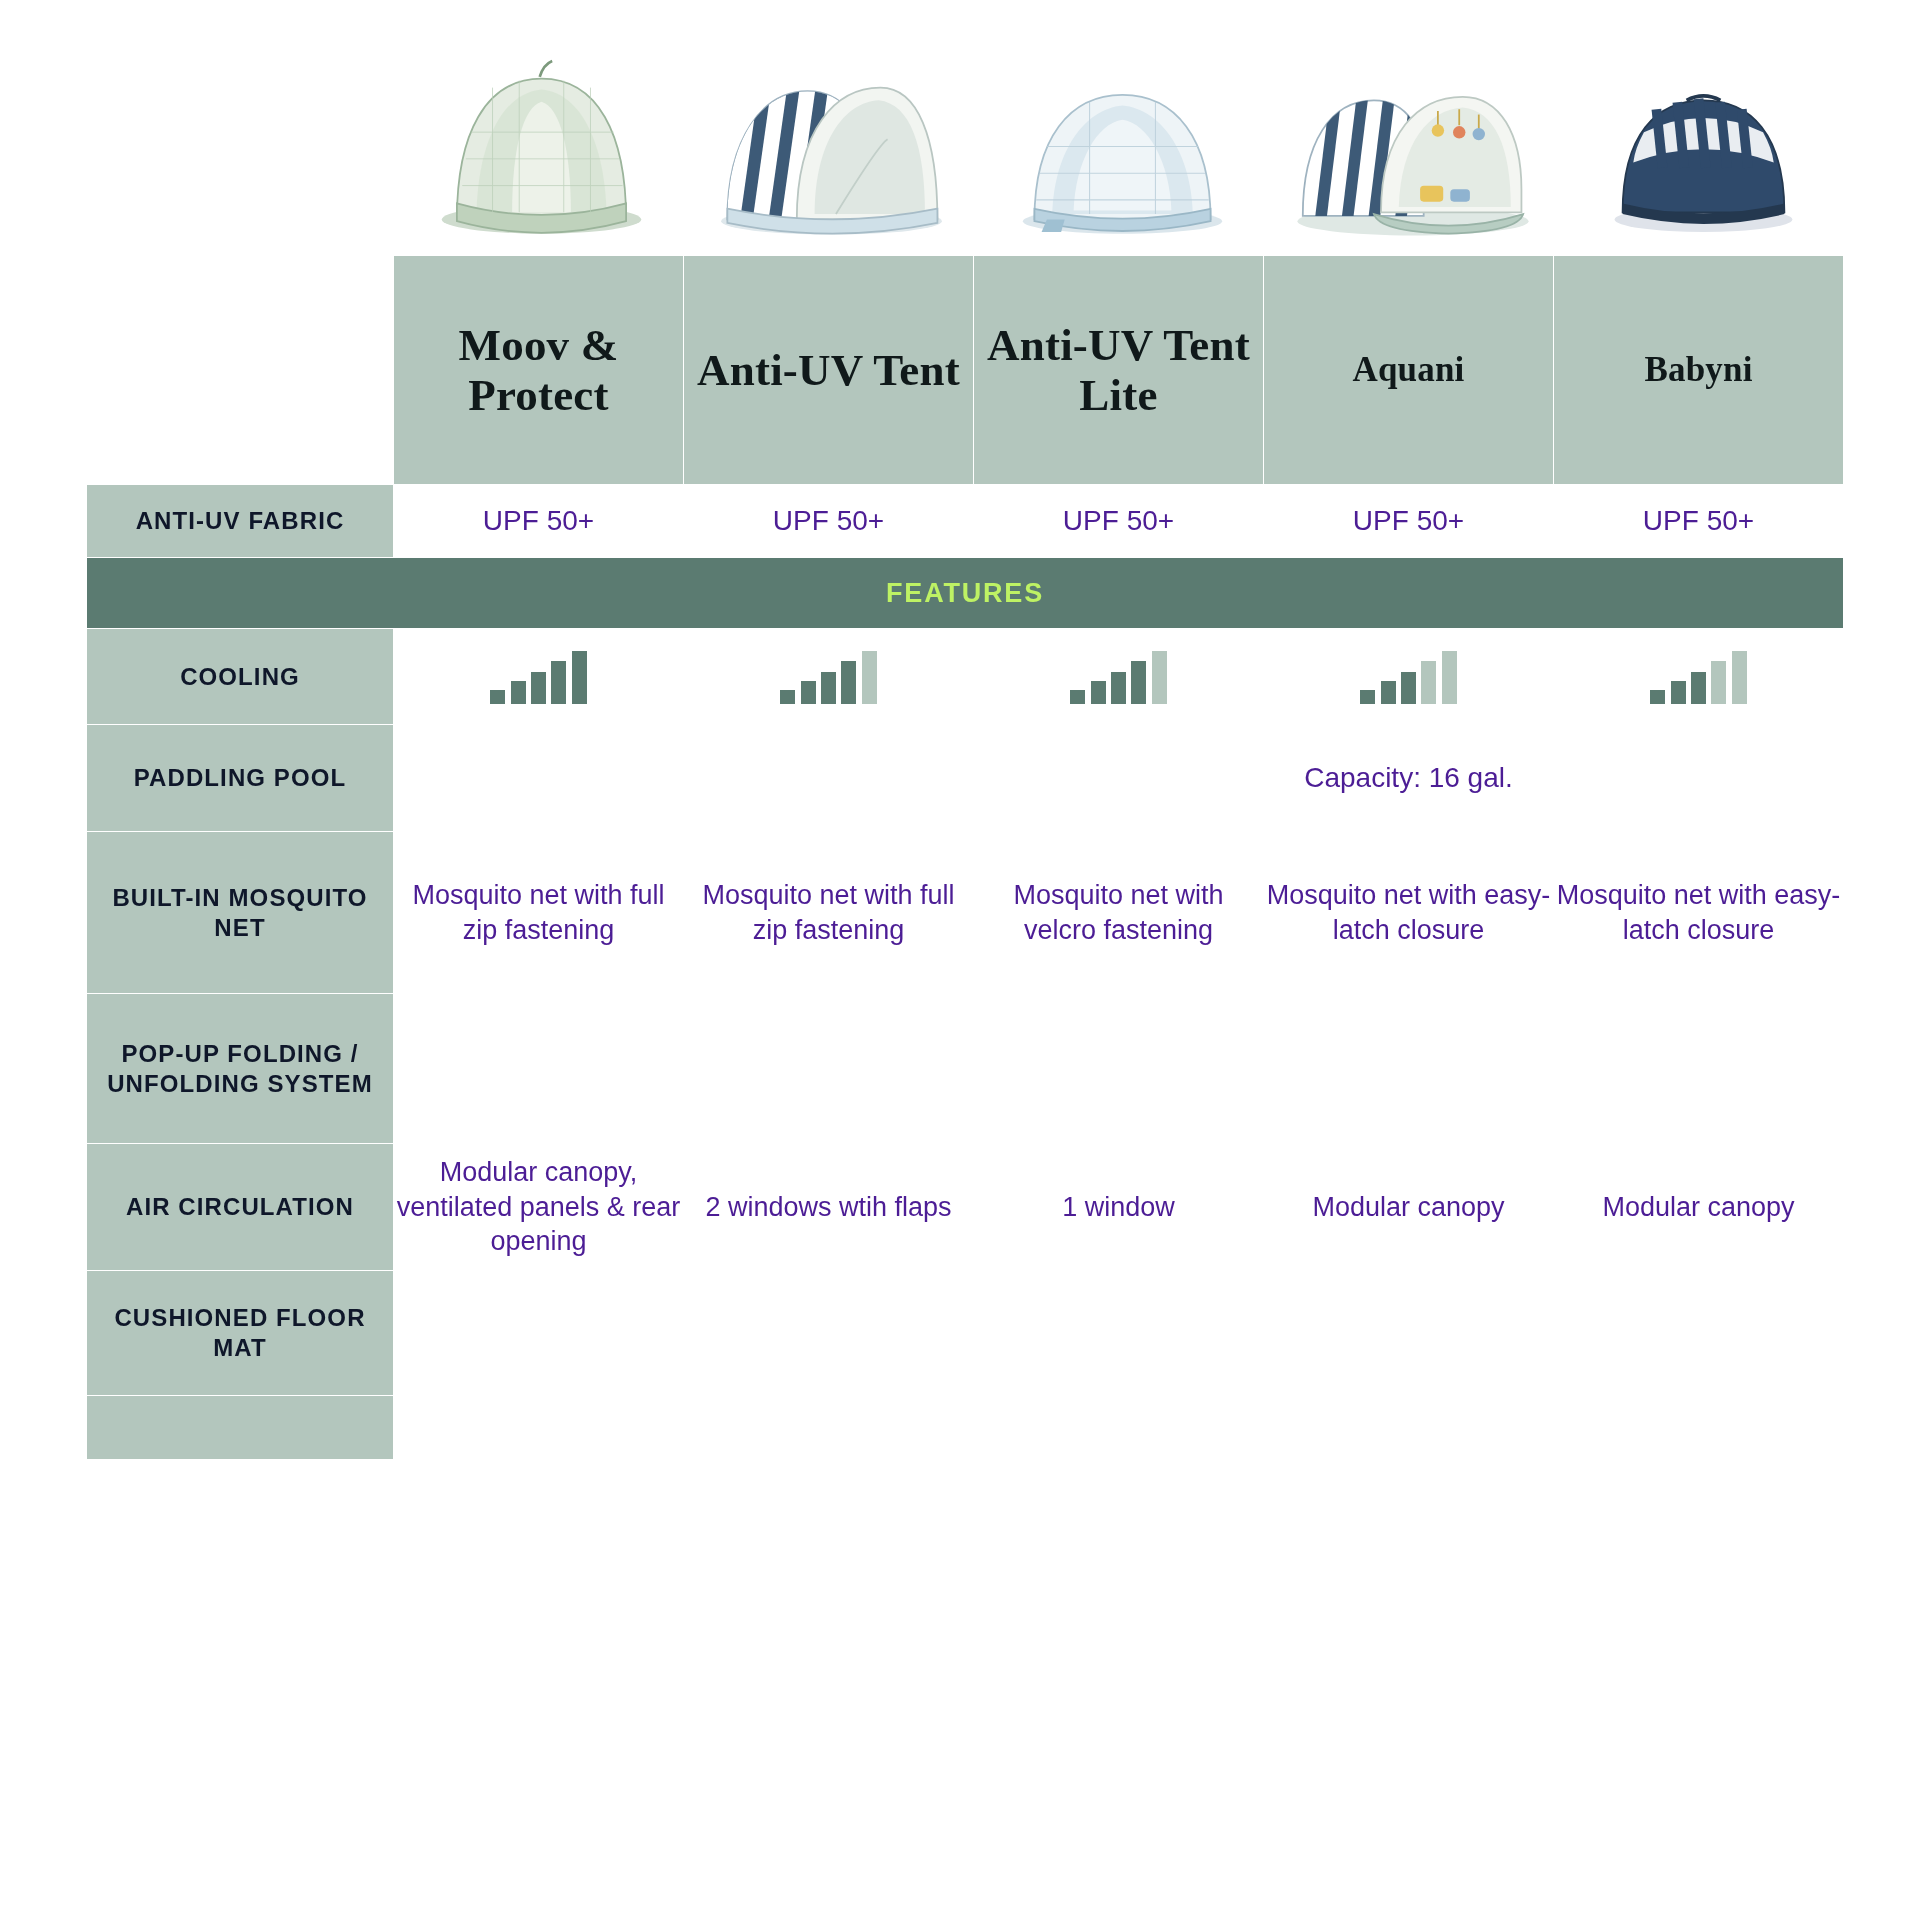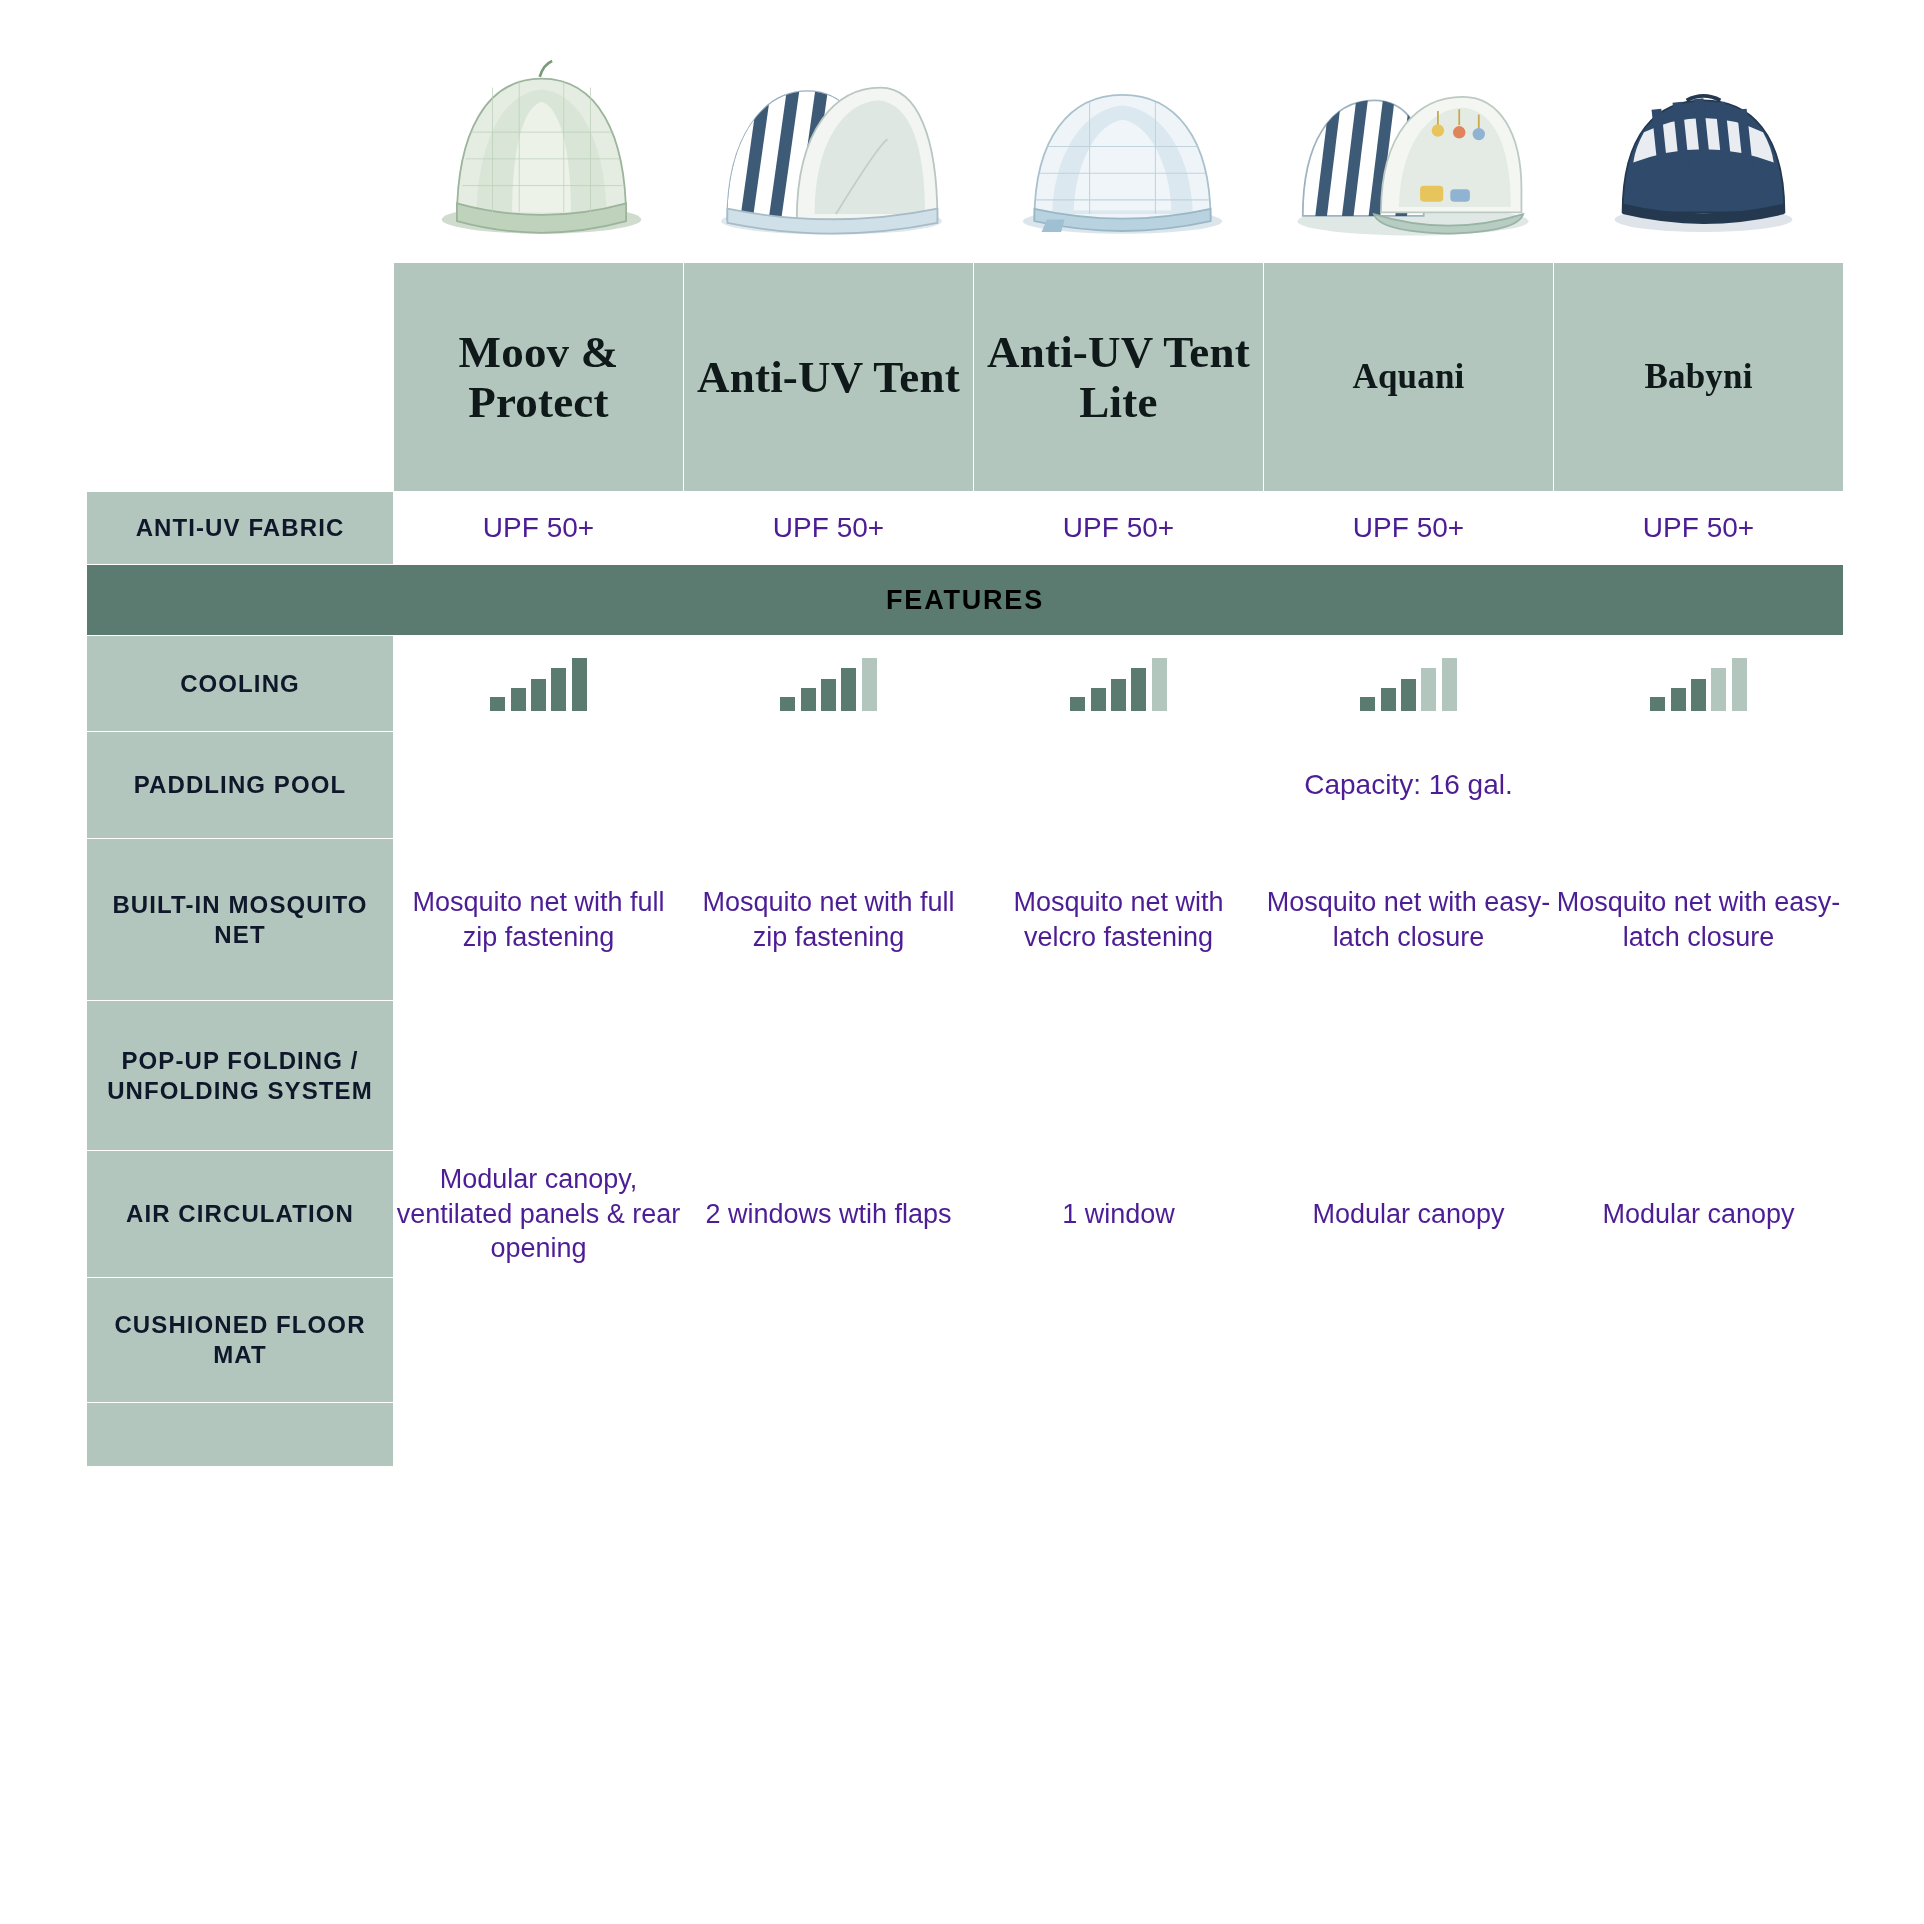--- a/index.html
+++ b/index.html
@@ -38,21 +38,21 @@
     display: flex;
     align-items: flex-end;
     justify-content: center;
   }
   .tent-svg { display: block; }
 
   
   .table-wrap {
     position: absolute;
     left: 86px;
-    top: 262px;
+    top: 255px;
     width: 1755px;
   }
   table.compare {
     border-collapse: collapse;
     width: 1755px;
     table-layout: fixed;
   }
   table.compare td {
     border: 1.8px solid #ffffff;
     vertical-align: middle;
@@ -97,21 +97,21 @@
     line-height: 1.28;
     color: #4c1d95;
     padding: 12.5px 9px;
   }
   .cellval.small { font-size: 27px; }
   .cellval.tiny { font-size: 23px; }
 
   
   .features-banner {
     background: #5b7b71;
-    color: #000000;
+    color: #bef264;
     text-align: center;
     font-weight: bold;
     font-size: 27px;
     letter-spacing: 1.8px;
     height: 70px;
     line-height: 70px;
   }
 
   
   .h-anti { height: 73px; }

